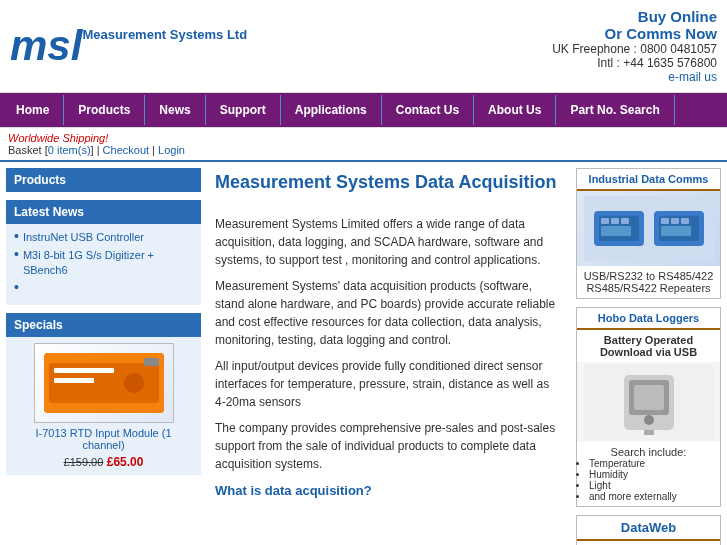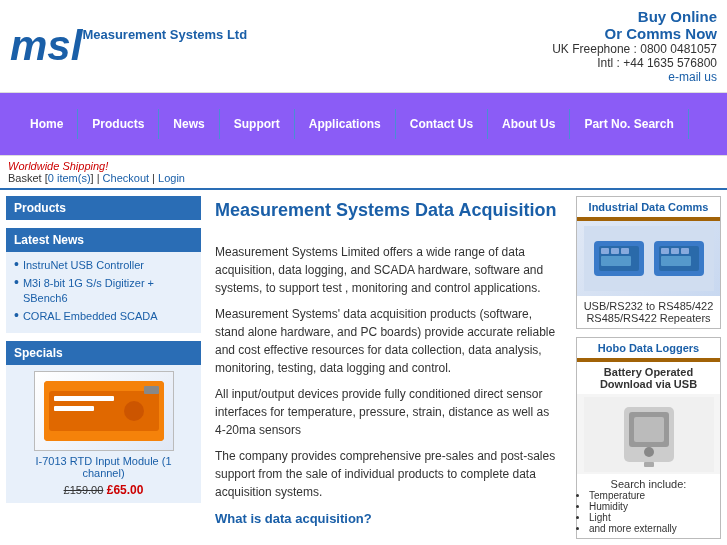--- a/index.html
+++ b/index.html
@@ -11,21 +11,21 @@
     #logo-text { font-size: 42px; font-weight: bold; color: #1a5fa8; font-style: italic; line-height: 1; }
     #company-name { font-size: 13px; color: #1a5fa8; font-weight: bold; margin-top: 2px; }
     #tagline { font-size: 10px; color: #555; text-align: center; max-width: 220px; line-height: 1.4; }
     #contact-info { text-align: right; font-size: 12px; color: #333; }
     #contact-info .buy-online { font-size: 15px; font-weight: bold; color: #1a5fa8; }
     #contact-info .call-now { font-size: 15px; font-weight: bold; color: #1a5fa8; }
     #contact-info .phone { color: #333; font-size: 12px; }
     #contact-info .email { color: #1a5fa8; font-size: 12px; }
 
     
-    #navbar { background: #8b5cf6; display: flex; padding: 16px; }
+    #navbar { background: #701a75; display: flex; padding: 2px; }
     .nav-item { color: #fff; padding: 8px 14px; font-size: 12px; font-weight: bold; cursor: pointer; border-right: 1px solid #4a8dd5; white-space: nowrap; }
 
     
     #shipping-bar { background: #fff; border-top: 1px solid #ddd; border-bottom: 2px solid #2a6db5; display: flex; justify-content: space-between; padding: 4px 8px; font-size: 11px; flex-direction: column; }
     #shipping-bar .shipping-left { color: #cc0000; font-style: italic; }
     #shipping-bar .basket-area { color: #333; }
     #shipping-bar a { color: #1a5fa8; text-decoration: none; }
 
     
     #main { display: flex; padding: 6px; gap: 6px; }
@@ -52,21 +52,21 @@
 
     
     #center { flex: 1; padding: 4px 8px; }
     .main-title { color: #1a5fa8; font-size: 18px; font-weight: bold; margin-bottom: 22px; }
     .main-content p { font-size: 12px; color: #333; line-height: 1.5; margin-bottom: 8px; }
     .main-content h3 { color: #1a5fa8; font-size: 13px; font-weight: bold; margin-top: 10px; }
 
     
     #right-sidebar { width: 145px; flex-shrink: 0; }
     .right-box { border: 1px solid #bbb; margin-bottom: 8px; }
-    .right-box-title { background: #fff; color: #1a5fa8; font-weight: bold; font-size: 11px; text-align: center; padding: 4px; border-bottom: 4px solid #a16207; }
+    .right-box-title { background: #fff; color: #1a5fa8; font-weight: bold; font-size: 11px; text-align: center; padding: 4px; border-bottom: 2px solid #a16207; }
     .right-box-content { padding: 4px; font-size: 11px; color: #333; text-align: center; }
     .right-box-img { width: 100%; height: 75px; background: linear-gradient(135deg, #e0e8f5 0%, #c8d8f0 100%); display: flex; align-items: center; justify-content: center; overflow: hidden; }
 
     .hobo-img { width: 100%; height: 80px; background: #f5f5f5; display: flex; align-items: center; justify-content: center; }
 
     .right-box-content .bold { font-weight: bold; color: #333; }
     .right-box-content .blue { color: #1a5fa8; font-weight: bold; }
     .sensors-list { text-align: left; padding-left: 8px; font-size: 10px; color: #333; }
 
     .dataweb-box .right-box-title { font-size: 13px; }
@@ -123,21 +123,20 @@
         <div class="news-item">
           <span class="news-bullet">•</span>
           <a>InstruNet USB Controller</a>
         </div>
         <div class="news-item">
           <span class="news-bullet">•</span>
           <a>M3i 8-bit 1G S/s Digitizer + SBench6</a>
         </div>
         <div class="news-item">
           <span class="news-bullet">•</span>
-          <a>CORAL Embedded SCADA</a>
         </div>
       </div>
     </div>
 
     <div class="sidebar-section">
       <div class="sidebar-header">Specials</div>
       <div class="specials-content">
         <div class="specials-img">
           <div class="specials-img-inner">
             <svg width="120" height="60" viewBox="0 0 120 60">

